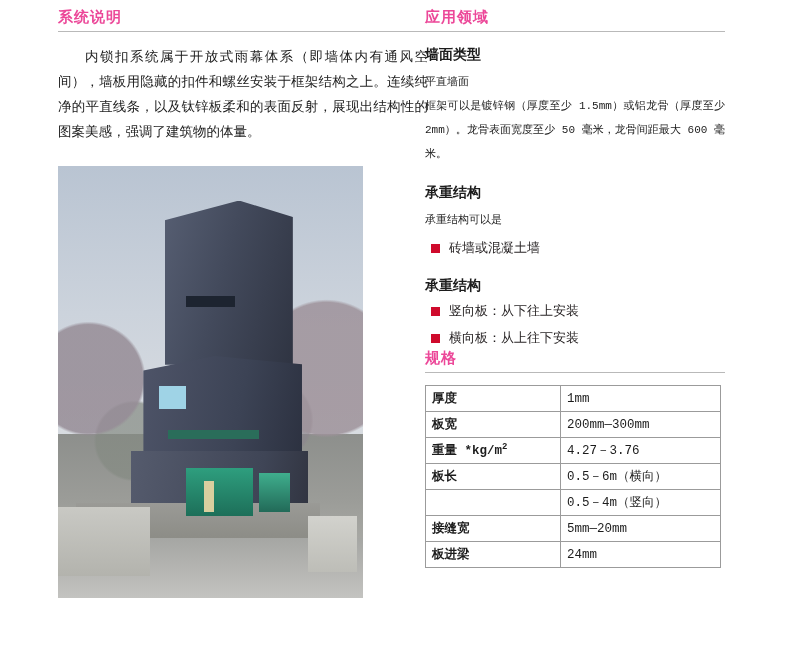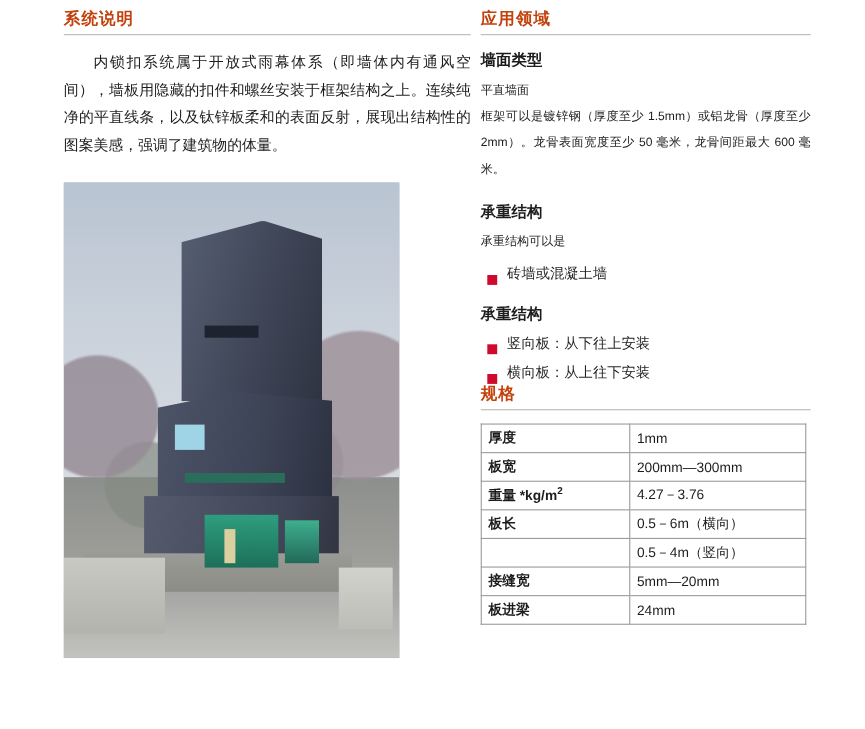--- a/index.html
+++ b/index.html
@@ -20,26 +20,27 @@
     height: 663px;
   }
   .col-left {
     position: absolute;
     left: 58px;
     top: 8px;
     width: 370px;
   }
   .col-right {
     position: absolute;
-    left: 437px;
+    left: 425px;
     top: 8px;
     width: 300px;
+    font-family: Liberation Mono, monospace;
   }
   .section-title {
-    color: #c2410c;
+    color: #ec4899;
     font-weight: bold;
     font-size: 15px;
     letter-spacing: 1px;
     margin: 0 0 4px 0;
   }
   .rule {
     height: 1px;
     background: #b9b9b9;
     margin: 3px 0 12px 0;
   }
@@ -136,21 +137,21 @@
   .sub-head.first { margin-top: 2px; }
   .sub-text {
     font-size: 11px;
     line-height: 24px;
     color: #1c1c1c;
     margin: 0;
     text-align: justify;
   }
   .bullet-row {
     display: flex;
-    align-items: flex-end;
+    align-items: flex-start;
     margin: 7px 0 0 6px;
     font-size: 13px;
     line-height: 20px;
   }
   .bullet-sq {
     width: 9px;
     height: 9px;
     background: #cf0a2c;
     margin: 5px 9px 0 0;
     flex: 0 0 auto;

